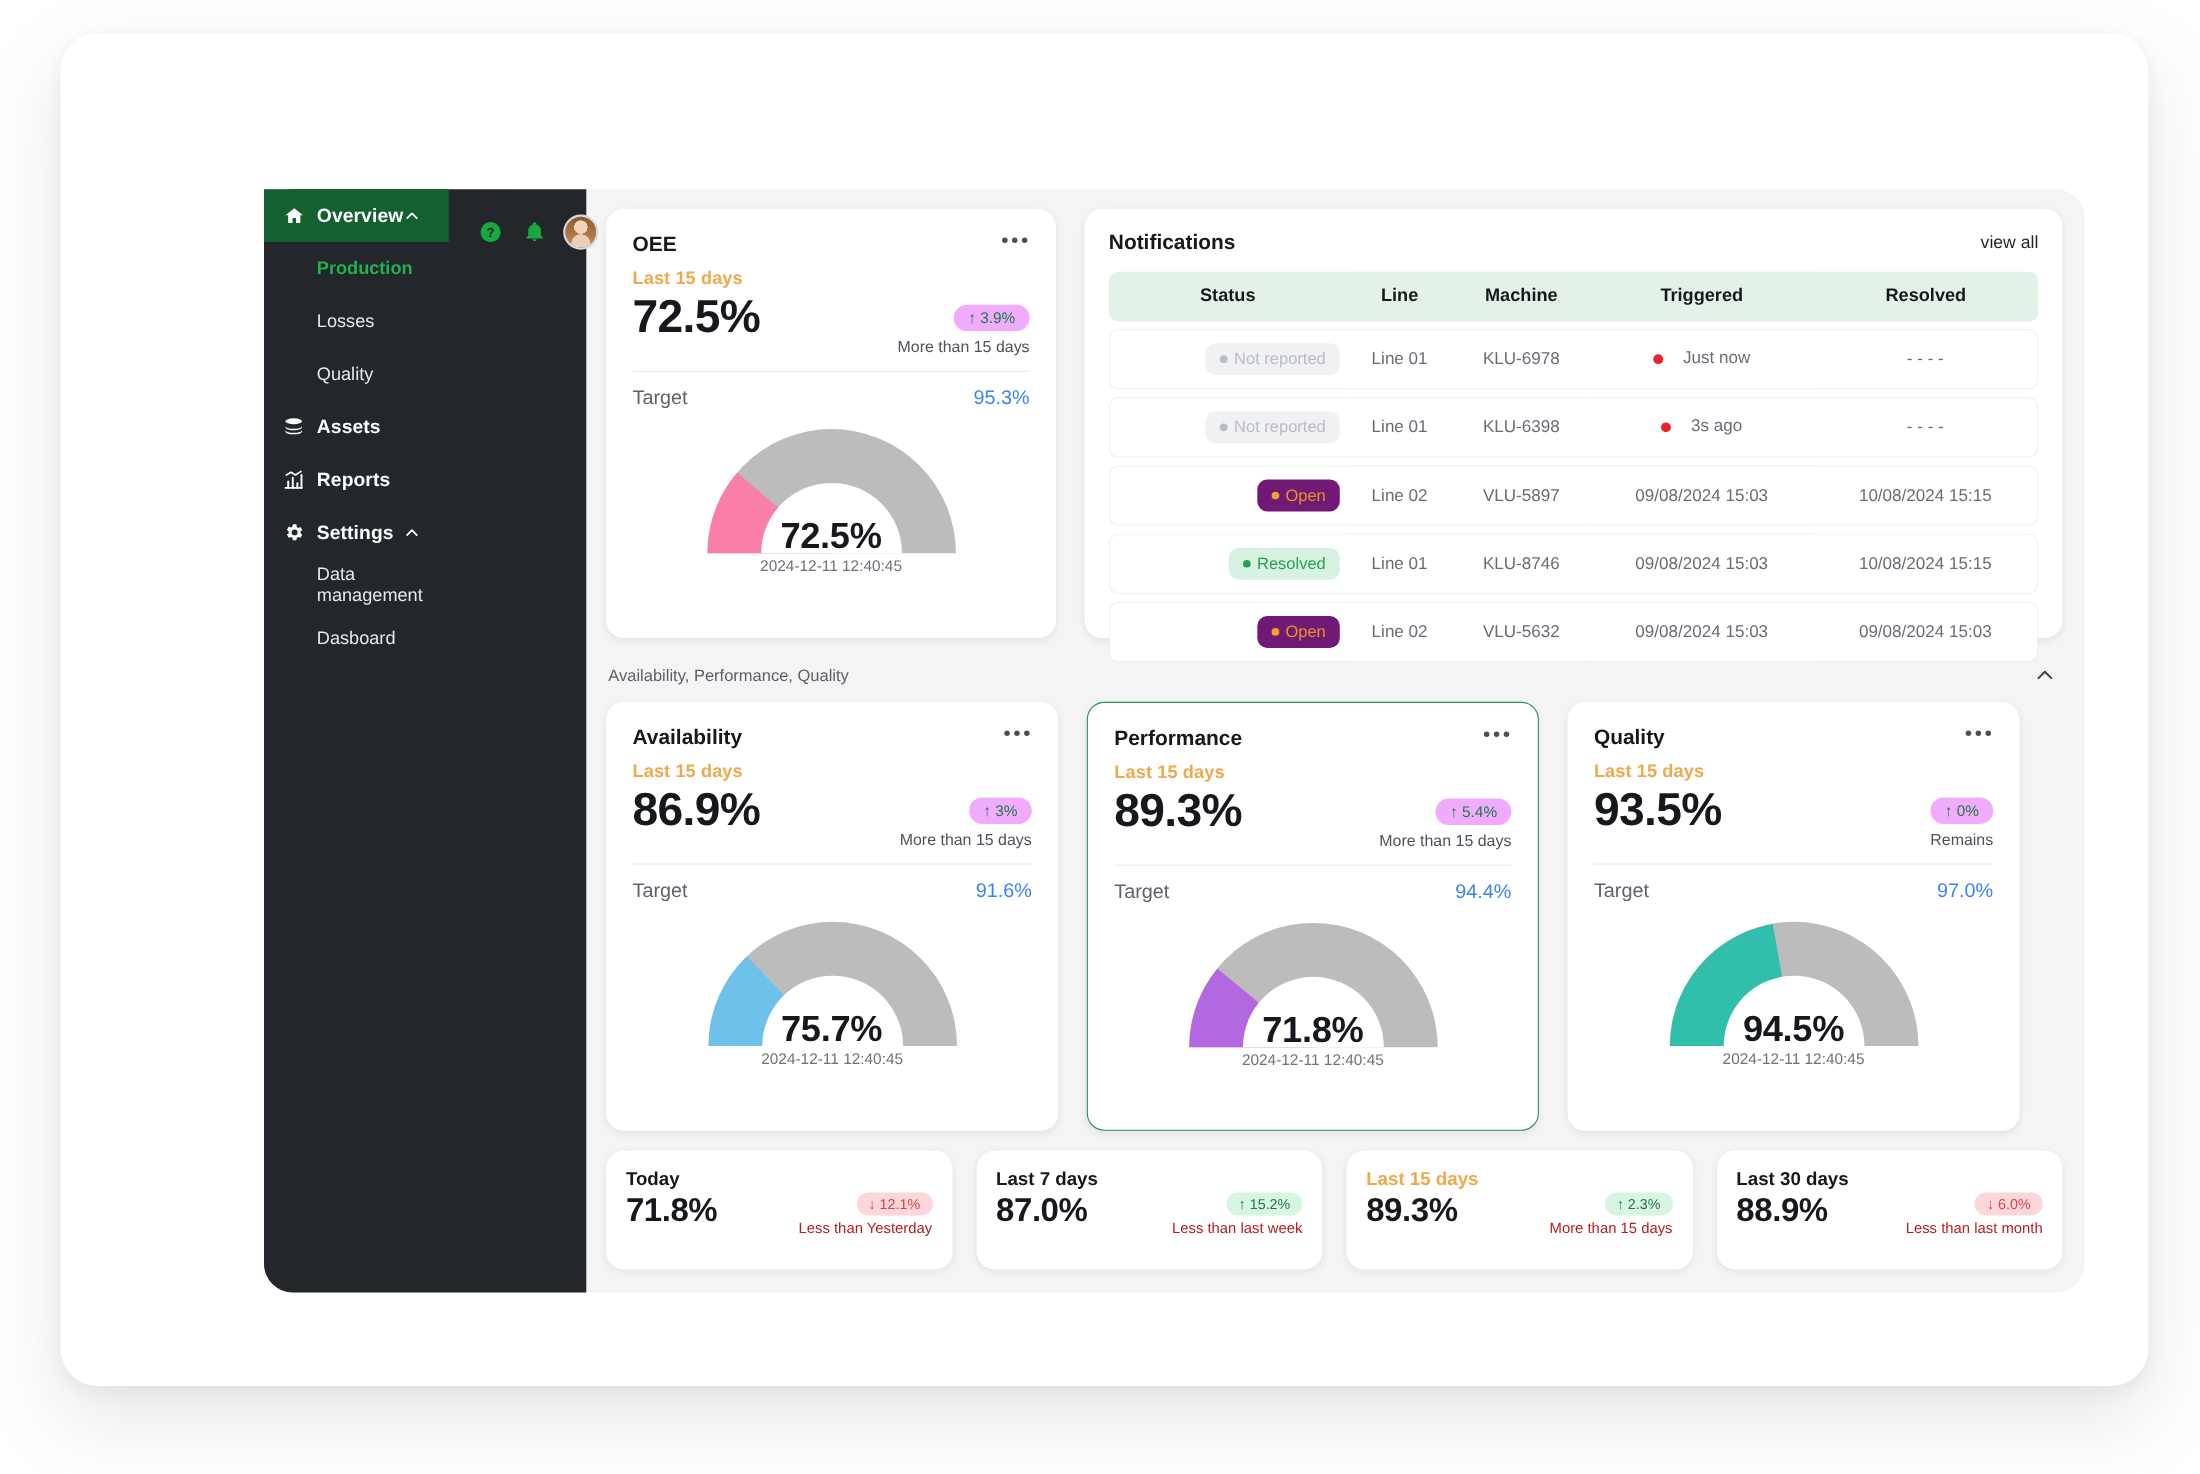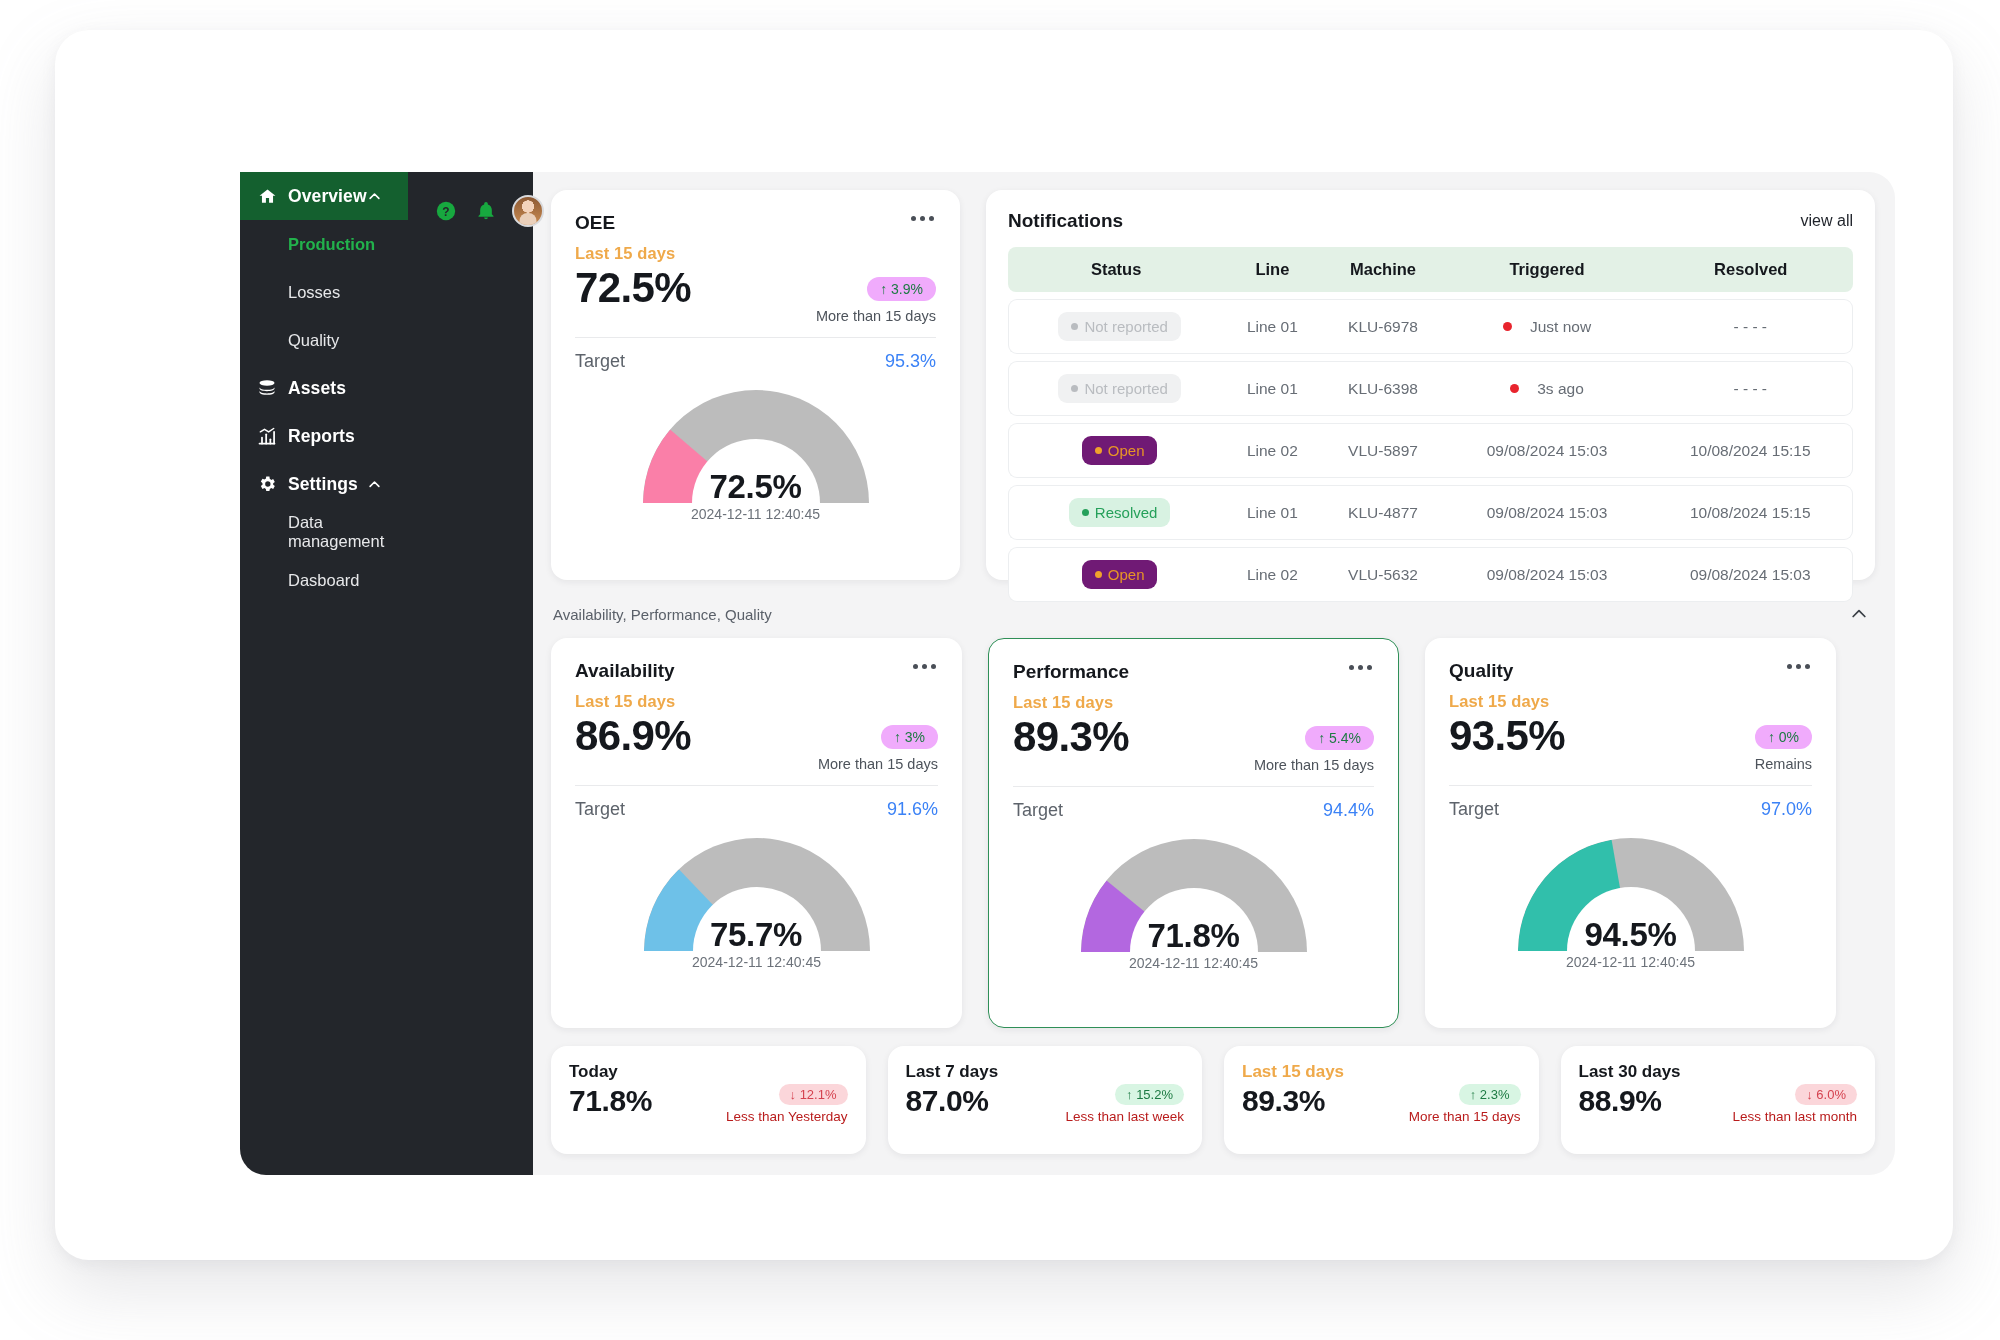--- a/index.html
+++ b/index.html
@@ -192,21 +192,21 @@
     font-size: 16.5px; font-weight: 700; color: #15181d;
     padding: 13px 6px; text-align: center;
   }
   table.notif thead th:first-child { border-radius: 8px 0 0 8px; }
   table.notif thead th:last-child { border-radius: 0 8px 8px 0; }
   table.notif tbody tr td {
     background: #ffffff; border-top: 1px solid #eceef0; border-bottom: 1px solid #eceef0;
     padding: 12px 6px; text-align: center;
     font-size: 15.5px; color: #676d75;
   }
-  table.notif tbody tr td:first-child { border-left: 1px solid #eceef0; border-radius: 9px 0 0 9px; text-align: center; padding-left: 12px; }
+  table.notif tbody tr td:first-child { border-left: 1px solid #eceef0; border-radius: 9px 0 0 9px; text-align: right; padding-left: 12px; }
   table.notif tbody tr td:last-child { border-right: 1px solid #eceef0; border-radius: 0 9px 9px 0; }
   .pill {
     display: inline-flex; align-items: center; gap: 6px;
     padding: 6px 13px; border-radius: 9px; font-size: 15px;
   }
   .pill .dot { width: 7px; height: 7px; border-radius: 50%; display: block; }
   .pill.notreported { background: #f0f1f2; color: #b9bcc0; }
   .pill.notreported .dot { background: #b9bcc0; }
   .pill.open { background: #701a75; color: #e79526; }
   .pill.open .dot { background: #f0a22c; }
@@ -439,21 +439,21 @@
                       <span>09/08/2024 15:03</span>
                     </span></td>
                   <td>10/08/2024 15:15</td>
                 </tr>
                 <tr>
                   <td><span class="pill resolved">
                       <span class="dot"></span>
                       <span>Resolved</span>
                     </span></td>
                   <td>Line 01</td>
-                  <td>KLU-4877</td>
+                  <td>KLU-8746</td>
                   <td><span class="trig-cell">
                       <span>09/08/2024 15:03</span>
                     </span></td>
                   <td>10/08/2024 15:15</td>
                 </tr>
                 <tr>
                   <td><span class="pill open">
                       <span class="dot"></span>
                       <span>Open</span>
                     </span></td>

